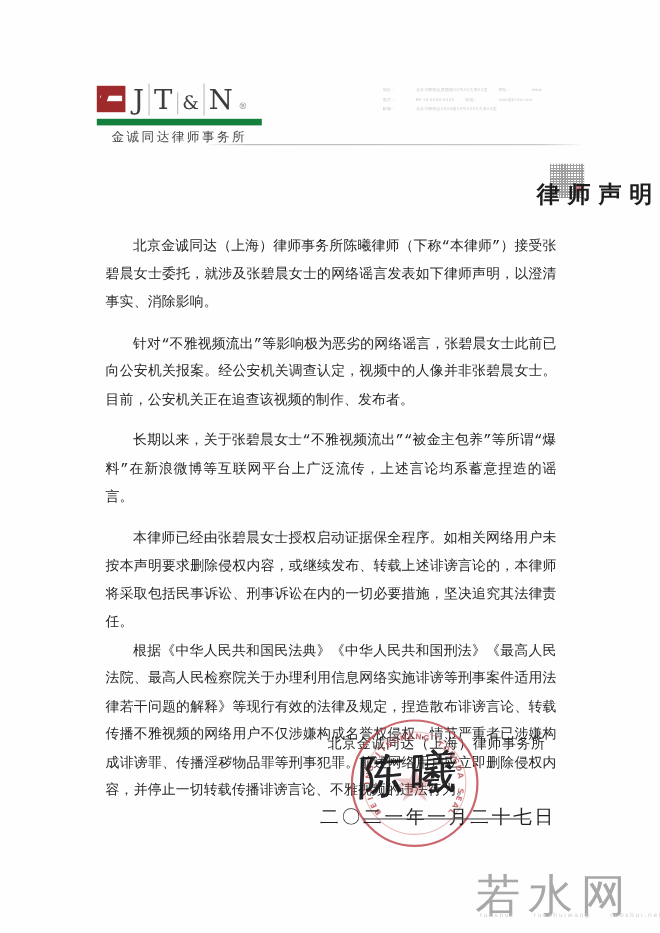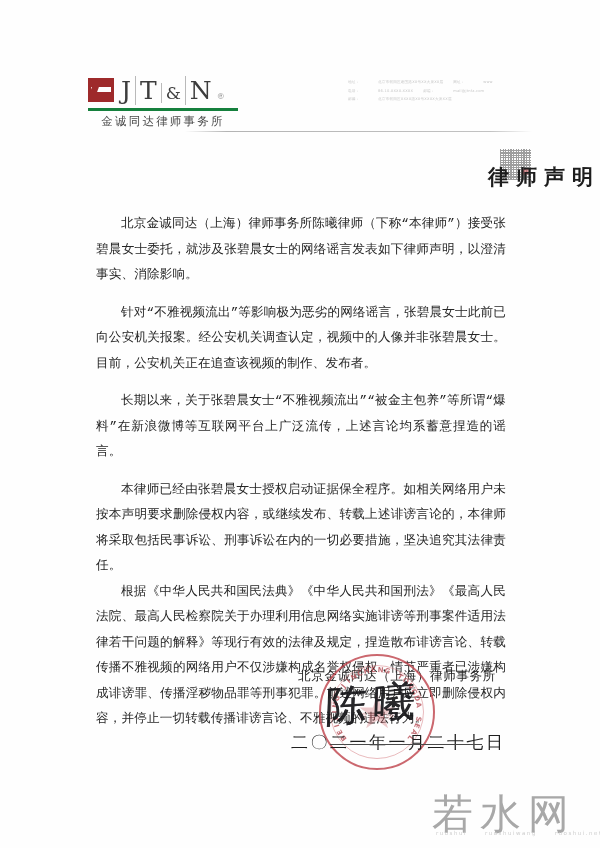--- a/index.html
+++ b/index.html
@@ -90,21 +90,21 @@
     font-size: 8px;
     vertical-align: super;
     color: #8a8a8a;
     margin-left: 1px;
   }
   .logo-cn {
     margin-top: 2px;
     font-size: 11.5px;
     color: #4a4a4a;
     letter-spacing: 2.2px;
-    border-top: 3px solid #15803d;
+    border-top: 6px solid #15803d;
     padding-top: 3px;
     width: 150px;
     text-align: center;
   }
 
   .contact-block {
     position: absolute;
     left: 348px;
     top: 8px;
     width: 145px;

